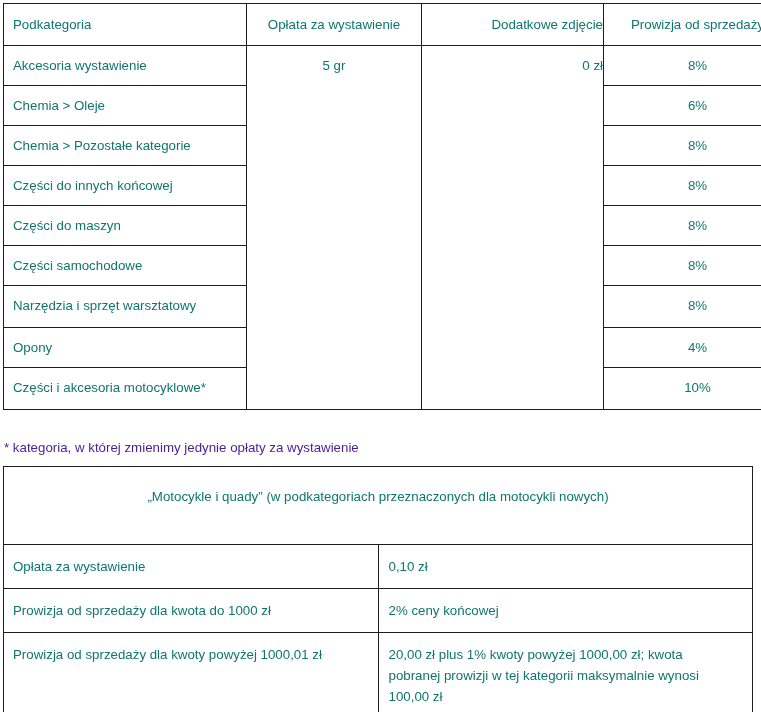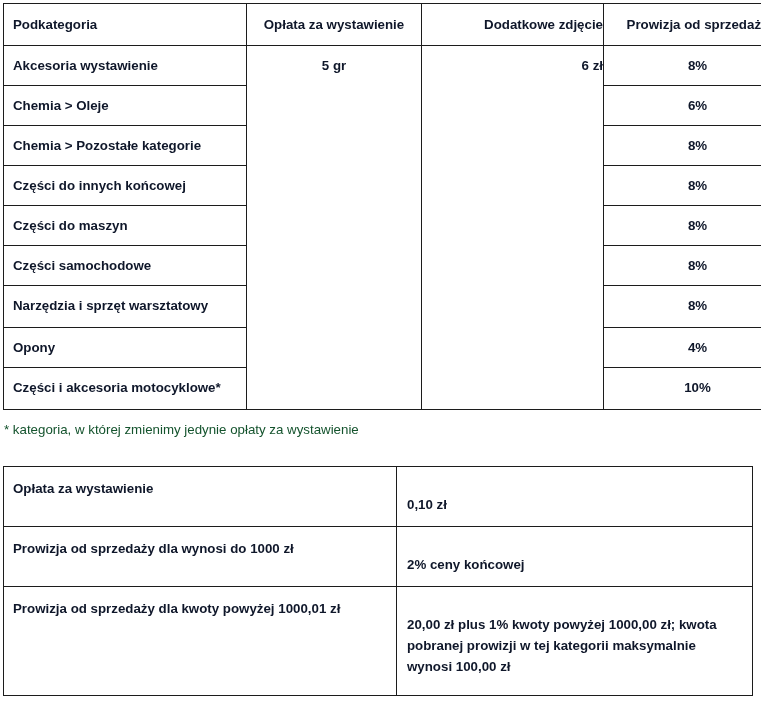--- a/index.html
+++ b/index.html
@@ -26,24 +26,24 @@
   table.grid {
     border-collapse: collapse;
     table-layout: fixed;
     background: #fff;
   }
   table.grid td,
   table.grid th {
     border: 1.3px solid #1c1c1c;
     padding: 0;
     vertical-align: top;
-    font-weight: bold;
+    font-weight: normal;
     font-size: 13.3px;
     line-height: 19px;
-    color: #0f172a;
+    color: #0f766e;
   }
 
   
   #fees-table {
     position: absolute;
     left: 3px;
     top: 3px;
     width: 753px;
   }
   #fees-table td.c-name {
@@ -76,24 +76,24 @@
   #fees-table td.rowspan-cell {
     vertical-align: top;
   }
   .r-1   { height: 22px; }
   .r-tall{ height: 42px; }
 
   
   #footnote {
     position: absolute;
     left: 4px;
-    top: 421px;
+    top: 439px;
     font-size: 13.3px;
     line-height: 18px;
-    color: #14532d;
+    color: #4c1d95;
     white-space: nowrap;
   }
 
   
   #moto-table {
     position: absolute;
     left: 3px;
     top: 466px;
     width: 750px;
   }
@@ -105,21 +105,21 @@
     text-align: center;
     padding: 19px 90px 20px 90px;
     height: 38px;
   }
   #moto-table td.label-cell {
     width: 373px;
     padding: 11px 10px 11px 9px;
     height: 20px;
   }
   #moto-table td.value-cell {
-    padding: 27px 14px 11px 10px;
+    padding: 11px 14px 11px 10px;
   }
   #moto-table td.value-cell.multiline {
     padding-bottom: 18px;
   }
 </style>
 </head>
 <body>
 
 <div class="page">
 
@@ -128,21 +128,21 @@
       <tr class="head">
         <td class="c-name">Podkategoria</td>
         <td class="c-listing">Opłata za wystawienie</td>
         <td class="c-photo">Dodatkowe zdjęcie</td>
         <td class="c-commission">Prowizja od sprzedaży</td>
       </tr>
 
       <tr class="r-1">
         <td class="c-name">Akcesoria wystawienie</td>
         <td class="c-listing rowspan-cell" rowspan="9">5 gr</td>
-        <td class="c-photo rowspan-cell" rowspan="9">6 zł</td>
+        <td class="c-photo rowspan-cell" rowspan="9">0 zł</td>
         <td class="c-commission">8%</td>
       </tr>
 
       <tr class="r-1">
         <td class="c-name">Chemia &gt; Oleje</td>
         <td class="c-commission">6%</td>
       </tr>
 
       <tr class="r-1">
         <td class="c-name">Chemia &gt; Pozostałe kategorie</td>
@@ -179,25 +179,28 @@
         <td class="c-commission">10%</td>
       </tr>
     </tbody>
   </table>
 
   <div id="footnote">* kategoria, w której zmienimy jedynie opłaty za wystawienie</div>
 
   <table class="grid" id="moto-table">
     <tbody>
       <tr>
+        <td class="title-cell" colspan="2">„Motocykle i quady” (w podkategoriach przeznaczonych dla motocykli nowych)</td>
+      </tr>
+      <tr>
         <td class="label-cell">Opłata za wystawienie</td>
         <td class="value-cell">0,10 zł</td>
       </tr>
       <tr>
-        <td class="label-cell">Prowizja od sprzedaży dla wynosi do 1000 zł</td>
+        <td class="label-cell">Prowizja od sprzedaży dla kwota do 1000 zł</td>
         <td class="value-cell">2% ceny końcowej</td>
       </tr>
       <tr>
         <td class="label-cell">Prowizja od sprzedaży dla kwoty powyżej 1000,01 zł</td>
         <td class="value-cell multiline">20,00 zł plus 1% kwoty powyżej 1000,00 zł; kwota pobranej prowizji w tej kategorii maksymalnie wynosi 100,00 zł</td>
       </tr>
     </tbody>
   </table>
 
 </div>

